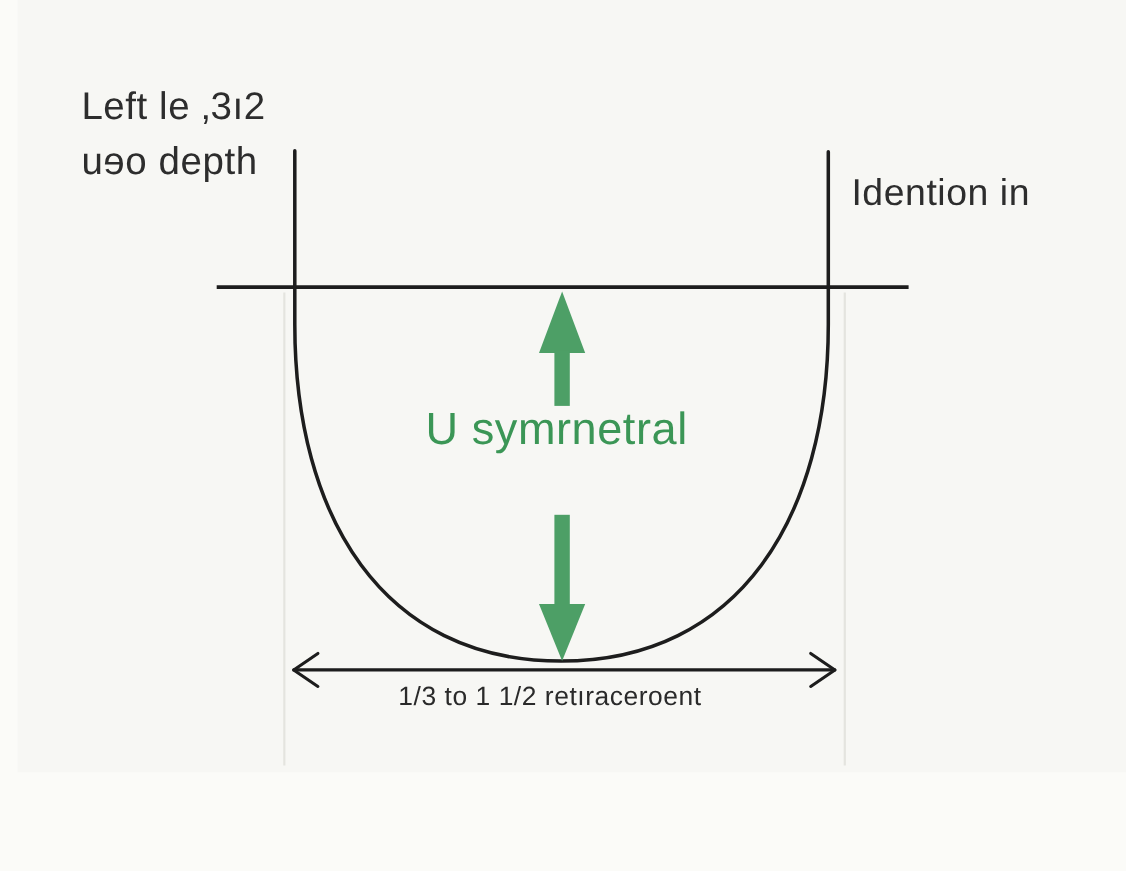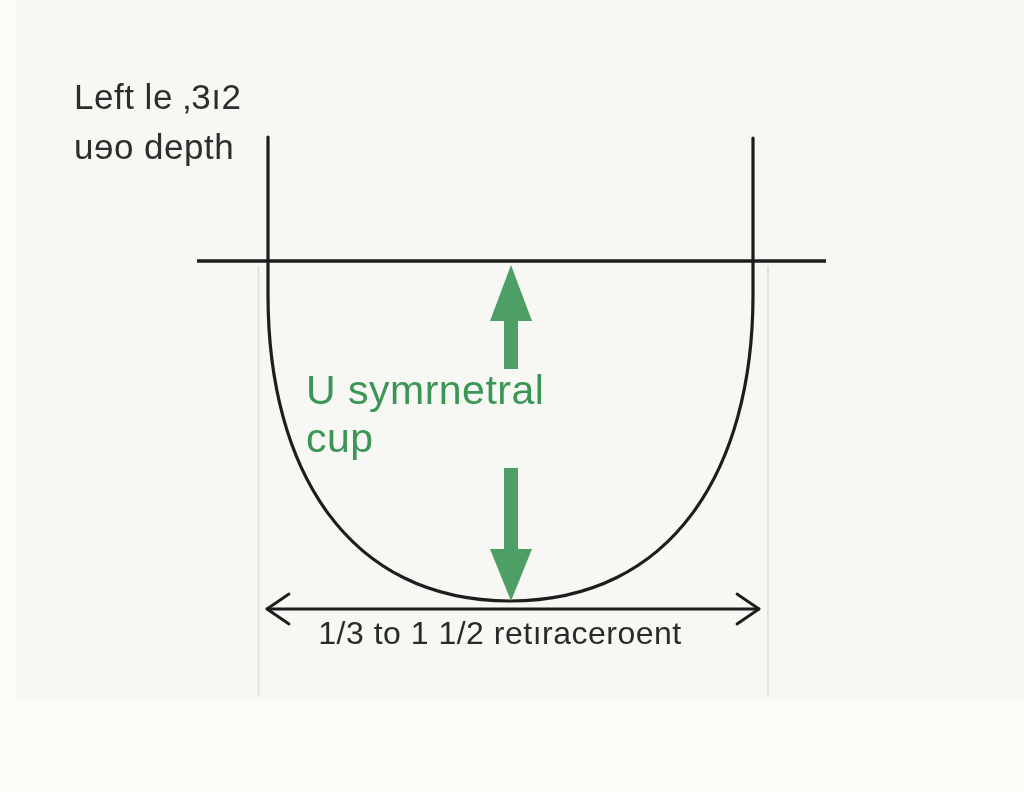--- a/index.html
+++ b/index.html
@@ -10,24 +10,24 @@
   }
   .stage{position:absolute;inset:0;}
   .edge-strip{position:absolute;background:#fbfbf8;}
   .edge-left{left:0;top:0;width:16px;height:792px;}
   .edge-bottom{left:0;top:702px;width:1024px;height:90px;}
   svg.diagram{position:absolute;left:0;top:0;}
   .label{position:absolute;color:#2d2d2d;font-weight:400;}
   .label div{white-space:nowrap;}
   .top-left-label{left:74px;top:72px;font-size:35px;line-height:50px;letter-spacing:.5px;}
   .rim-right-label{left:774px;top:152px;font-size:34px;line-height:47px;letter-spacing:.5px;}
-  .cup-center-label{left:306px;top:366px;width:400px;text-align:left;
+  .cup-center-label{left:306px;top:366px;width:400px;text-align:center;
     font-size:41px;line-height:48px;color:#3b9656;letter-spacing:.5px;}
   .retracement-label{left:180px;top:612px;width:640px;text-align:center;
-    font-size:32px;line-height:43px;letter-spacing:.5px;color:#2a2a2a;}
+    font-size:24px;line-height:43px;letter-spacing:.5px;color:#2a2a2a;}
 </style>
 </head>
 <body>
 
 <div class="stage">
 
   <div class="edge-strip edge-left"></div>
   <div class="edge-strip edge-bottom"></div>
 
   <svg class="diagram" width="1024" height="792" viewBox="0 0 1024 792">
@@ -52,24 +52,24 @@
       <polyline points="737,594 759,609 737,624" stroke-width="2.8" stroke="#1d1d1d"></polyline>
     </g>
   </svg>
 
   <div class="label top-left-label">
     <div>Left le ‚3ı2</div>
     <div>uɘo depth</div>
   </div>
 
   <div class="label rim-right-label">
+    <div>Idention in</div>
   </div>
 
   <div class="label cup-center-label">
     <div>U symrnetral</div>
-    <div>cup</div>
   </div>
 
   <div class="label retracement-label">
     <div>1/3 to 1 1/2 retıraceroent</div>
   </div>
 
 </div>
 
 </body></html>

